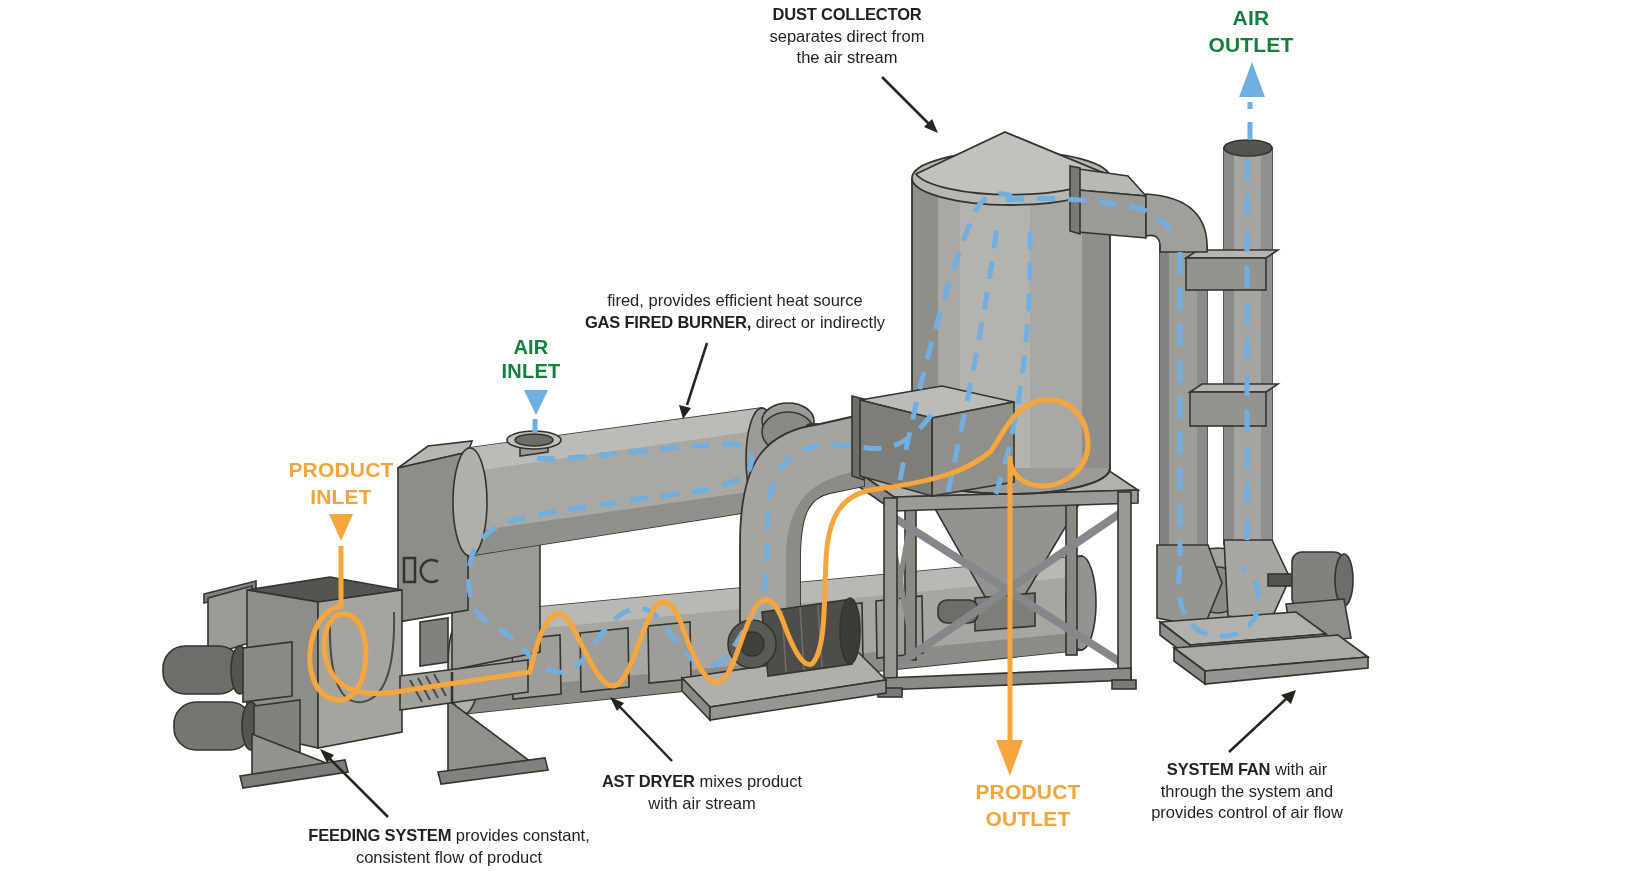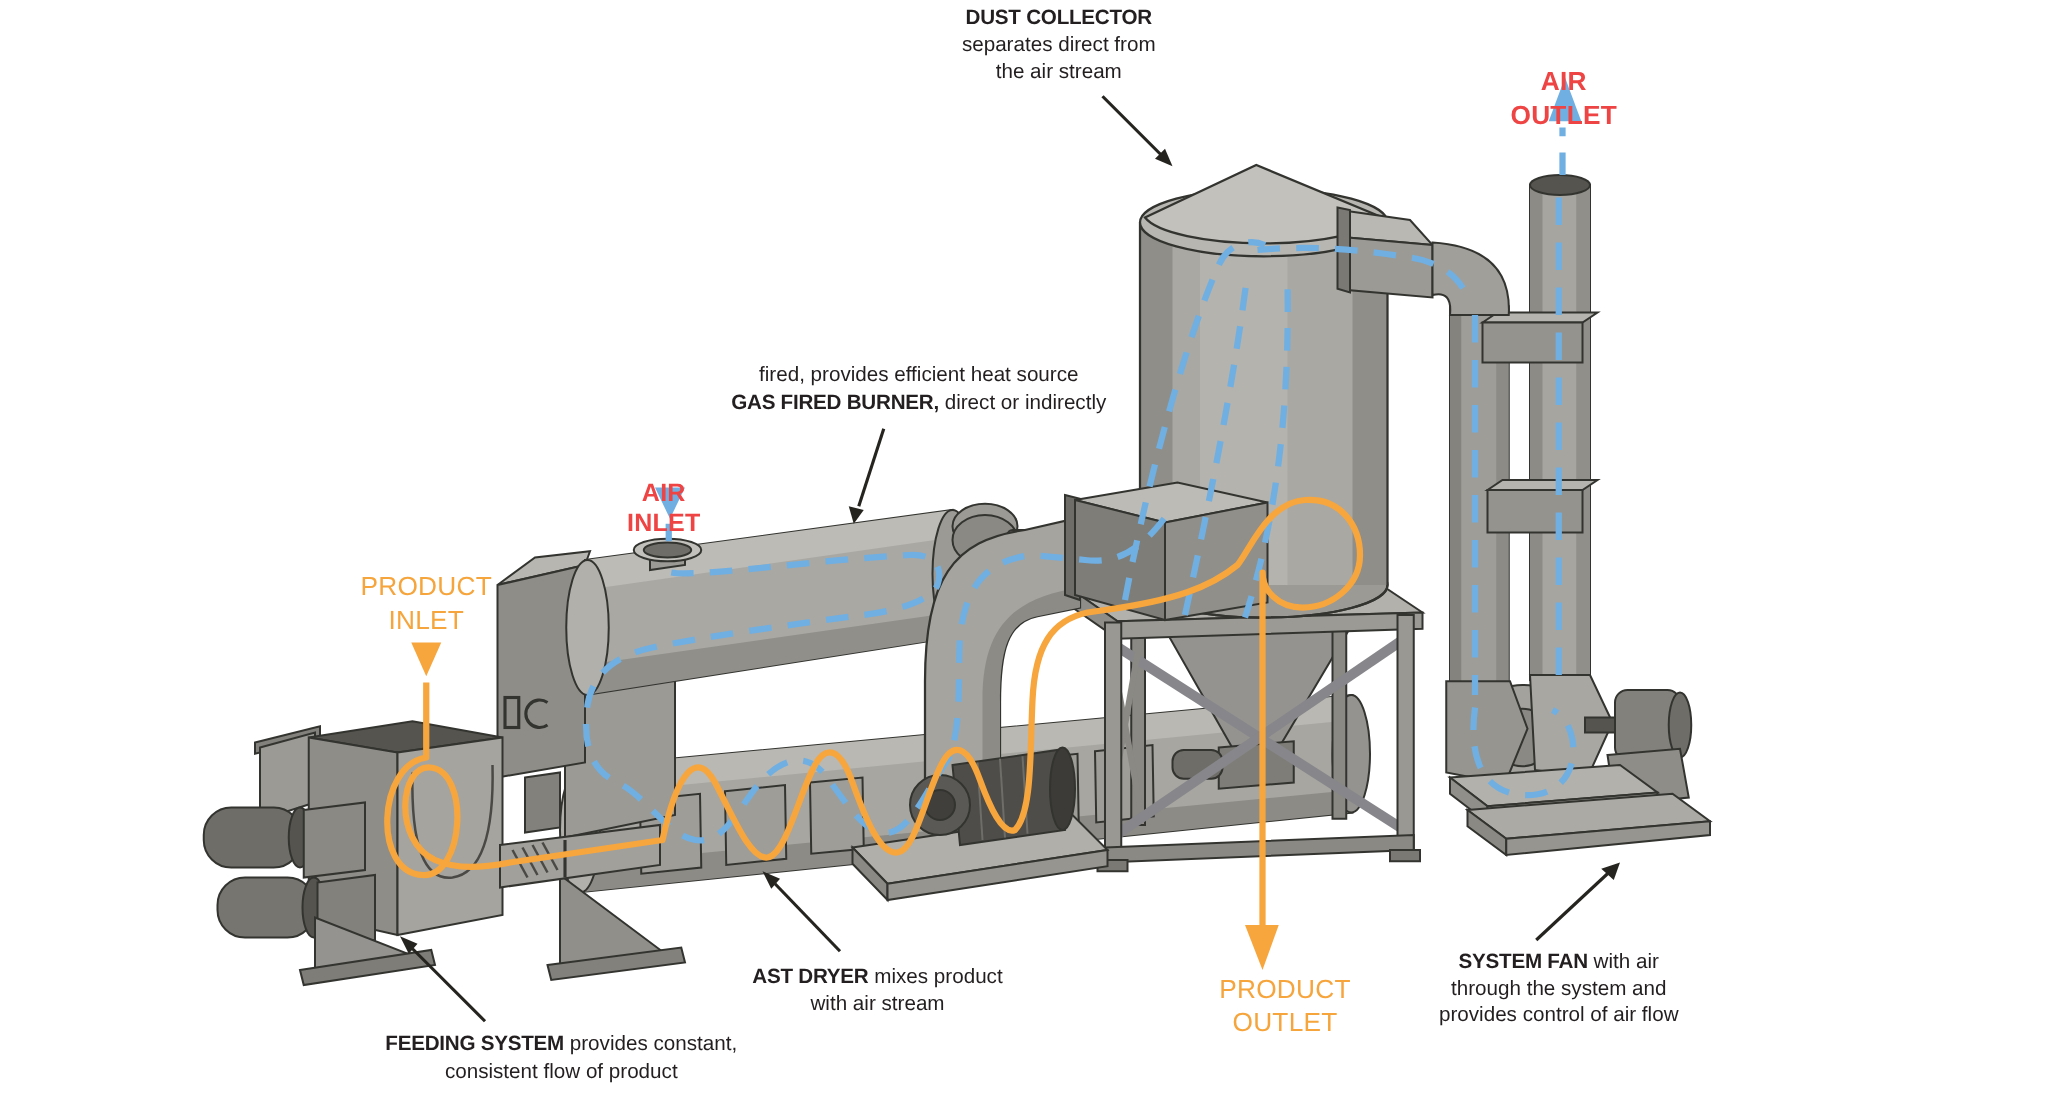--- a/index.html
+++ b/index.html
@@ -2,22 +2,22 @@
 <html><head>
 <meta charset="utf-8">
 <style>
   html,body{margin:0;padding:0;background:#ffffff;}
   .stage{position:relative;width:1641px;height:880px;background:#ffffff;overflow:hidden;
          font-family:"Liberation Sans", sans-serif;}
   .scene{position:absolute;left:0;top:0;}
   .lbl{position:absolute;transform:translateX(-50%);text-align:center;white-space:nowrap;}
   .lbl.black{color:#231F20;font-size:16.5px;line-height:21.5px;font-weight:400;}
   .lbl.black b{font-weight:700;letter-spacing:-0.2px;}
-  .lbl.blue{color:#ef4444;font-weight:700;margin-top:48px;}
-  .lbl.orange{color:#F6A53C;font-weight:400;}
+  .lbl.blue{color:#15803d;font-weight:700;}
+  .lbl.orange{color:#F6A53C;font-weight:700;}
   .lbl.big{font-size:21px;line-height:27px;letter-spacing:0.2px;}
   .lbl.med{font-size:20px;line-height:24px;letter-spacing:0.2px;}
 </style>
 </head>
 <body>
 
 <div class="stage">
 
 <svg class="scene" width="1641" height="882" viewBox="0 0 1641 882">
 

